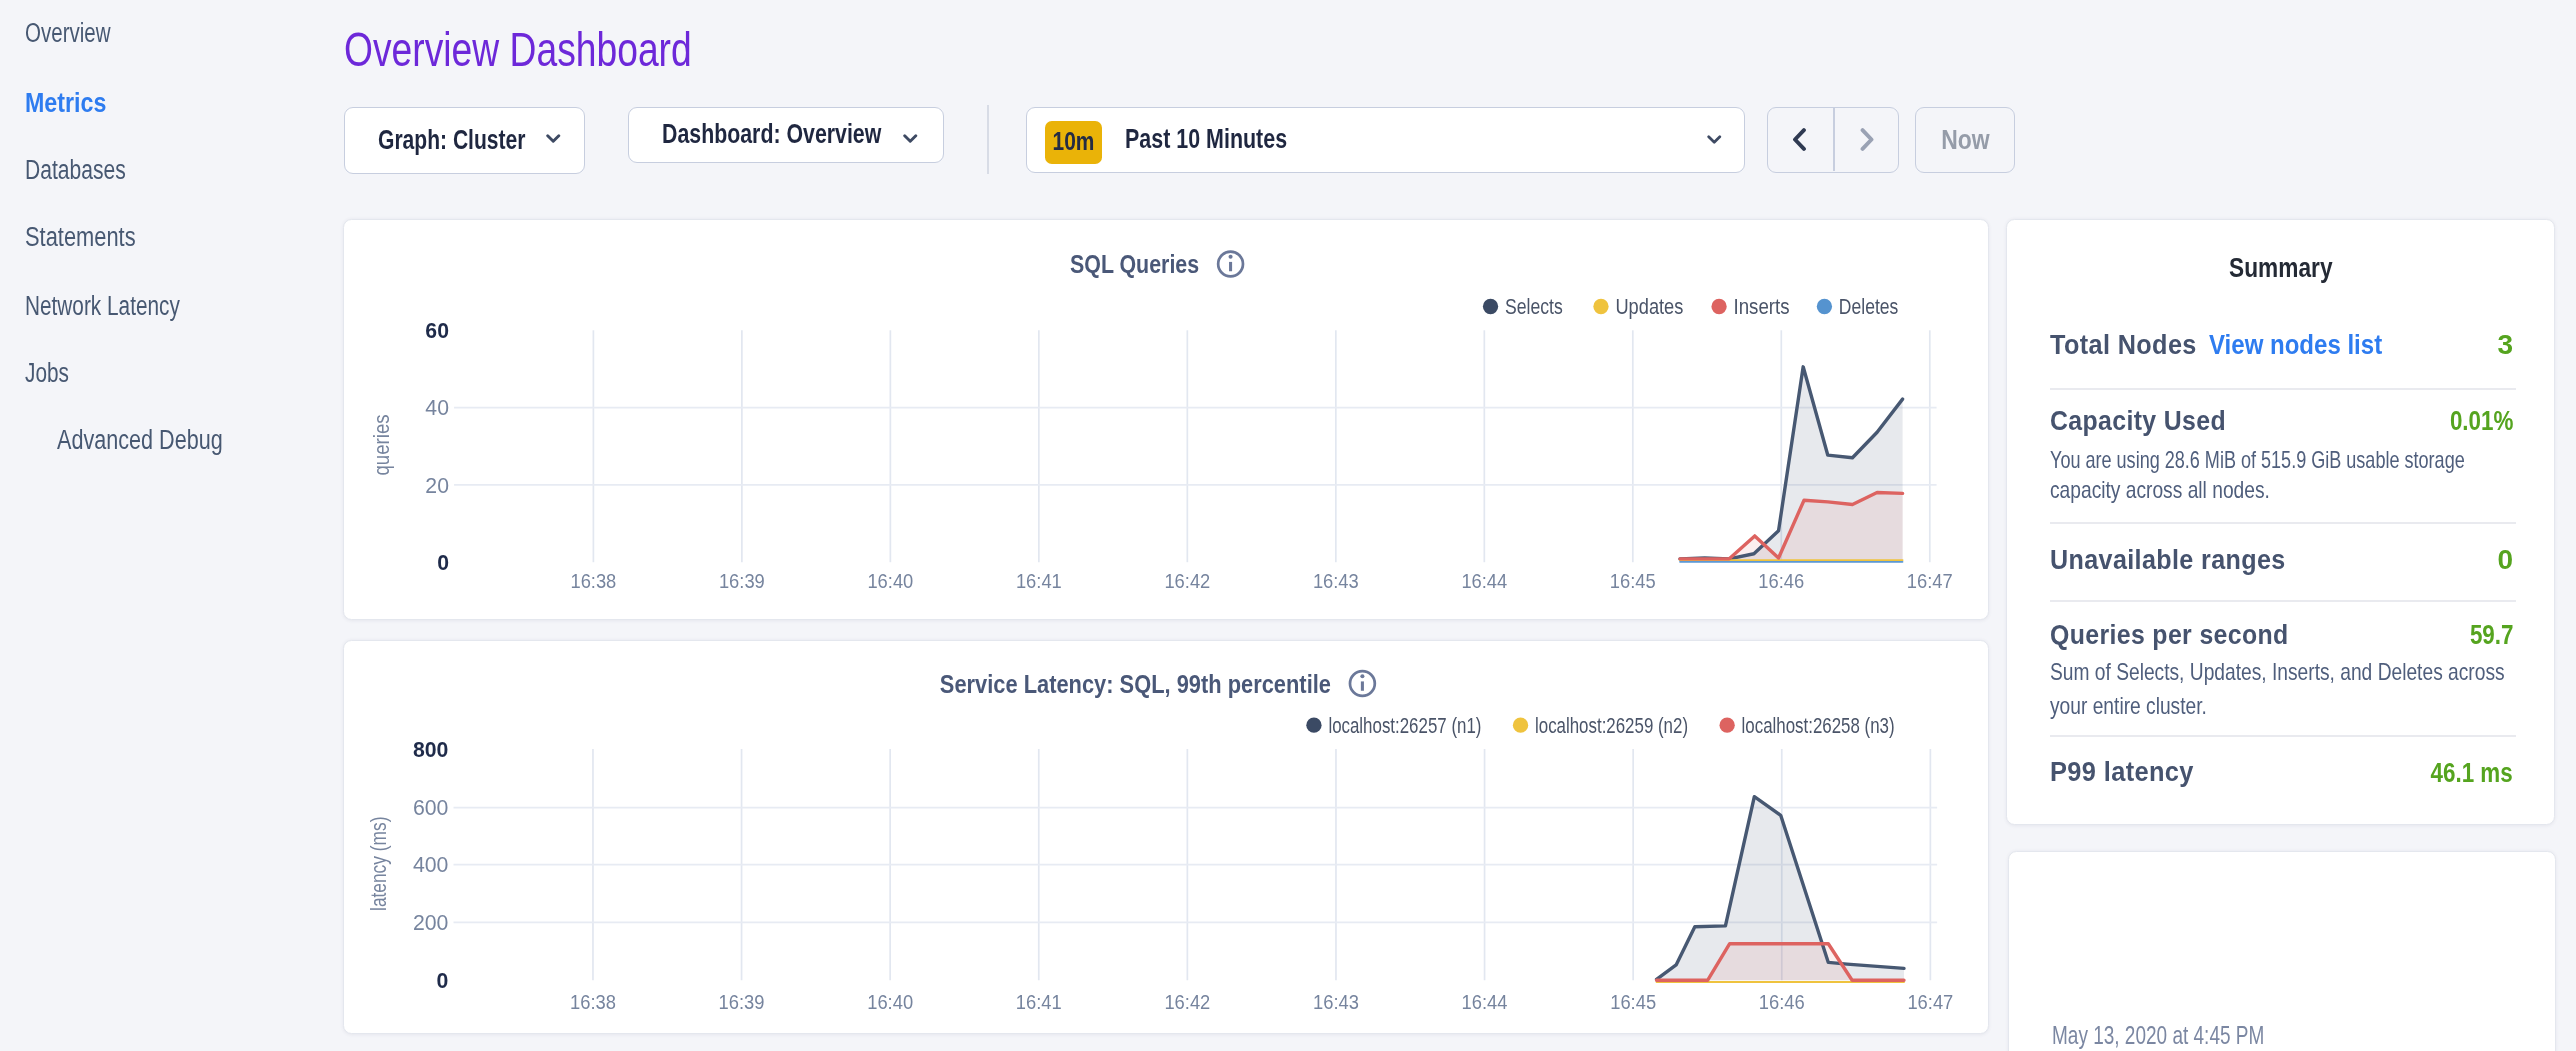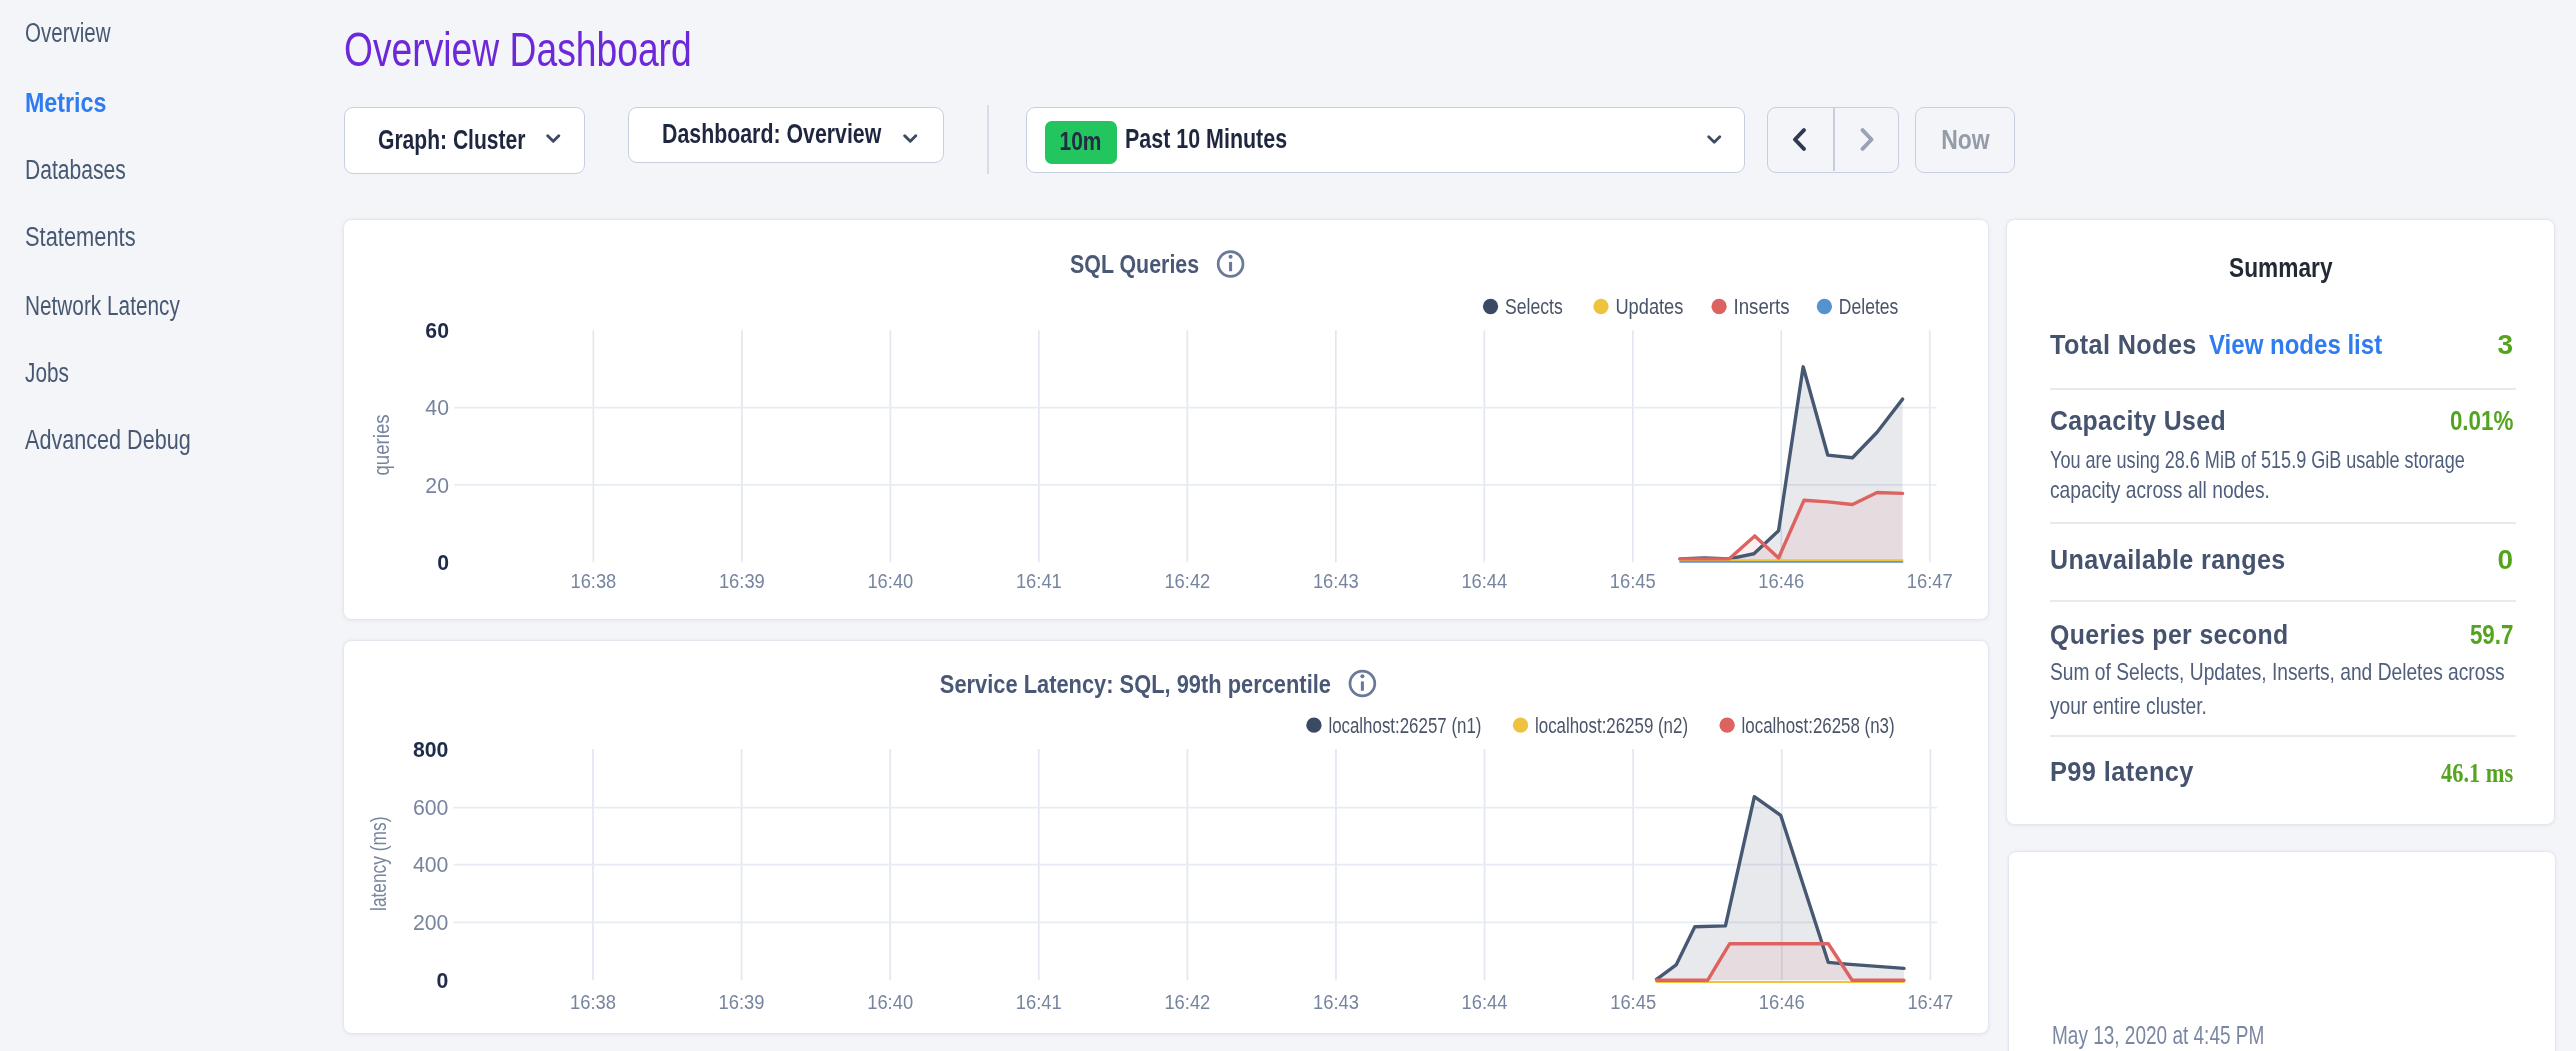--- a/index.html
+++ b/index.html
@@ -28,40 +28,40 @@
 </style>
 </head>
 <body>
 
 <div class="nav-item" style="top:18px;"><span class="cx" style="transform:scaleX(0.76);">Overview</span></div>
 <div class="nav-item nav-active" style="top:88px;"><span class="cx" style="transform:scaleX(0.86);">Metrics</span></div>
 <div class="nav-item" style="top:155px;"><span class="cx" style="transform:scaleX(0.78);">Databases</span></div>
 <div class="nav-item" style="top:222px;"><span class="cx" style="transform:scaleX(0.81);">Statements</span></div>
 <div class="nav-item" style="top:291px;text-align:right;"><span class="cx" style="transform:scaleX(0.77);">Network Latency</span></div>
 <div class="nav-item" style="top:358px;"><span class="cx" style="transform:scaleX(0.77);">Jobs</span></div>
-<div class="nav-item" style="top:425px;"><span class="cx" style="transform:scaleX(0.80);">Advanced Debug</span></div>
+<div class="nav-item" style="top:425px;margin-left:32px;"><span class="cx" style="transform:scaleX(0.80);">Advanced Debug</span></div>
 
 <div class="abs" style="left:344px; top:21px; font-size:49px; color:#6d28d9;"><span class="cx" style="transform:scaleX(0.76);">Overview Dashboard</span></div>
 
 <div class="btn" style="left:344px; top:107px; width:241px; height:67px;">
   <span class="cx" style="position:absolute; left:33px; top:50%; transform:translateY(-52%) scaleX(0.78);">Graph: Cluster</span>
   <svg style="position:absolute; left:201px; top:26px;" width="14.5" height="9.4" viewBox="0 0 17 11">
       <path d="M2 2 L8.5 8.5 L15 2" stroke="#3e4a63" stroke-width="3.4" fill="none" stroke-linecap="round" stroke-linejoin="round"></path>
     </svg>
 </div>
 <div class="btn" style="left:628px; top:107px; width:316px; height:56px;">
   <span class="cx" style="position:absolute; left:33px; top:50%; transform:translateY(-52%) scaleX(0.79);">Dashboard: Overview</span>
   <svg style="position:absolute; left:274px; top:26px;" width="14.5" height="9.4" viewBox="0 0 17 11">
       <path d="M2 2 L8.5 8.5 L15 2" stroke="#3e4a63" stroke-width="3.4" fill="none" stroke-linecap="round" stroke-linejoin="round"></path>
     </svg>
 </div>
 <div class="abs" style="left:987px; top:105px; width:1.7px; height:69px; background:#d8dce6;"></div>
 
 <div class="btn" style="left:1026px; top:107px; width:719px; height:66px; justify-content:flex-start;">
-  <span class="cx" style="position:absolute; left:18px; top:12.8px; width:72px; height:43px; background:#22c55e; border-radius:6.8px; font-size:25.5px; color:#242c44; text-align:center; line-height:41px; transform:scaleX(1);"><span class="cxc" style="transform:scaleX(0.82);">10m</span></span>
+  <span class="cx" style="position:absolute; left:18px; top:12.8px; width:57px; height:43px; background:#eab308; border-radius:6.8px; font-size:25.5px; color:#242c44; text-align:center; line-height:41px; transform:scaleX(1);"><span class="cxc" style="transform:scaleX(0.82);">10m</span></span>
   <span class="cx" style="position:absolute; left:98px; top:50%; font-size:28px; transform:translateY(-52%) scaleX(0.766);">Past 10 Minutes</span>
   <svg style="position:absolute; left:680px; top:27px;" width="14.5" height="9.4" viewBox="0 0 17 11">
       <path d="M2 2 L8.5 8.5 L15 2" stroke="#3e4a63" stroke-width="3.2" fill="none" stroke-linecap="round" stroke-linejoin="round"></path>
     </svg>
 </div>
 
 <div class="btn ghost" style="left:1767px; top:107px; width:132px; height:66px;">
   <div style="position:absolute; left:65px; top:0; width:1.7px; height:63px; background:#c7cedf;"></div>
   <svg style="position:absolute; left:24px; top:20.4px;" width="14.5" height="23" viewBox="0 0 17 27">
       <path d="M14 2.5 L3.5 13.5 L14 24.5" stroke="#2f3a52" stroke-width="4.6" fill="none" stroke-linecap="round" stroke-linejoin="round"></path>
@@ -187,19 +187,19 @@
   <div class="abs row-label" style="left:43px; top:325px;"><span class="cx" style="transform:scaleX(0.93);">Unavailable ranges</span></div>
   <div class="abs row-value" style="right:41px; top:324px;">0</div>
   <div class="divider" style="top:380px;"></div>
 
   <div class="abs row-label" style="left:43px; top:400px;"><span class="cx" style="transform:scaleX(0.92);">Queries per second</span></div>
   <div class="abs row-value" style="right:41px; top:399px;"><span class="cxr" style="transform:scaleX(0.8);">59.7</span></div>
   <div class="abs" style="left:43px; top:435px; font-size:24px; color:#4f5e7c; line-height:34px; white-space:nowrap;"><span class="cx" style="transform:scaleX(0.8);">Sum of Selects, Updates, Inserts, and Deletes across</span><br><span class="cx" style="transform:scaleX(0.8);">your entire cluster.</span></div>
   <div class="divider" style="top:515px;"></div>
 
   <div class="abs row-label" style="left:43px; top:537px;"><span class="cx" style="transform:scaleX(0.94);">P99 latency</span></div>
-  <div class="abs row-value" style="right:41px; top:537px;font-family:Liberation Serif, serif;"><span class="cxr" style="transform:scaleX(0.8);">46.1 ms</span></div>
+  <div class="abs row-value" style="right:41px; top:537px;"><span class="cxr" style="transform:scaleX(0.8);">46.1 ms</span></div>
 </div>
 
 <div class="panel" style="left:2008px; top:851px; width:548px; height:272px;">
   <div class="abs" style="left:43px; top:169px; font-size:25px; color:#7b87a2;"><span class="cx" style="transform:scaleX(0.76);">May 13, 2020 at 4:45 PM</span></div>
 </div>
 
 
 </body></html>

